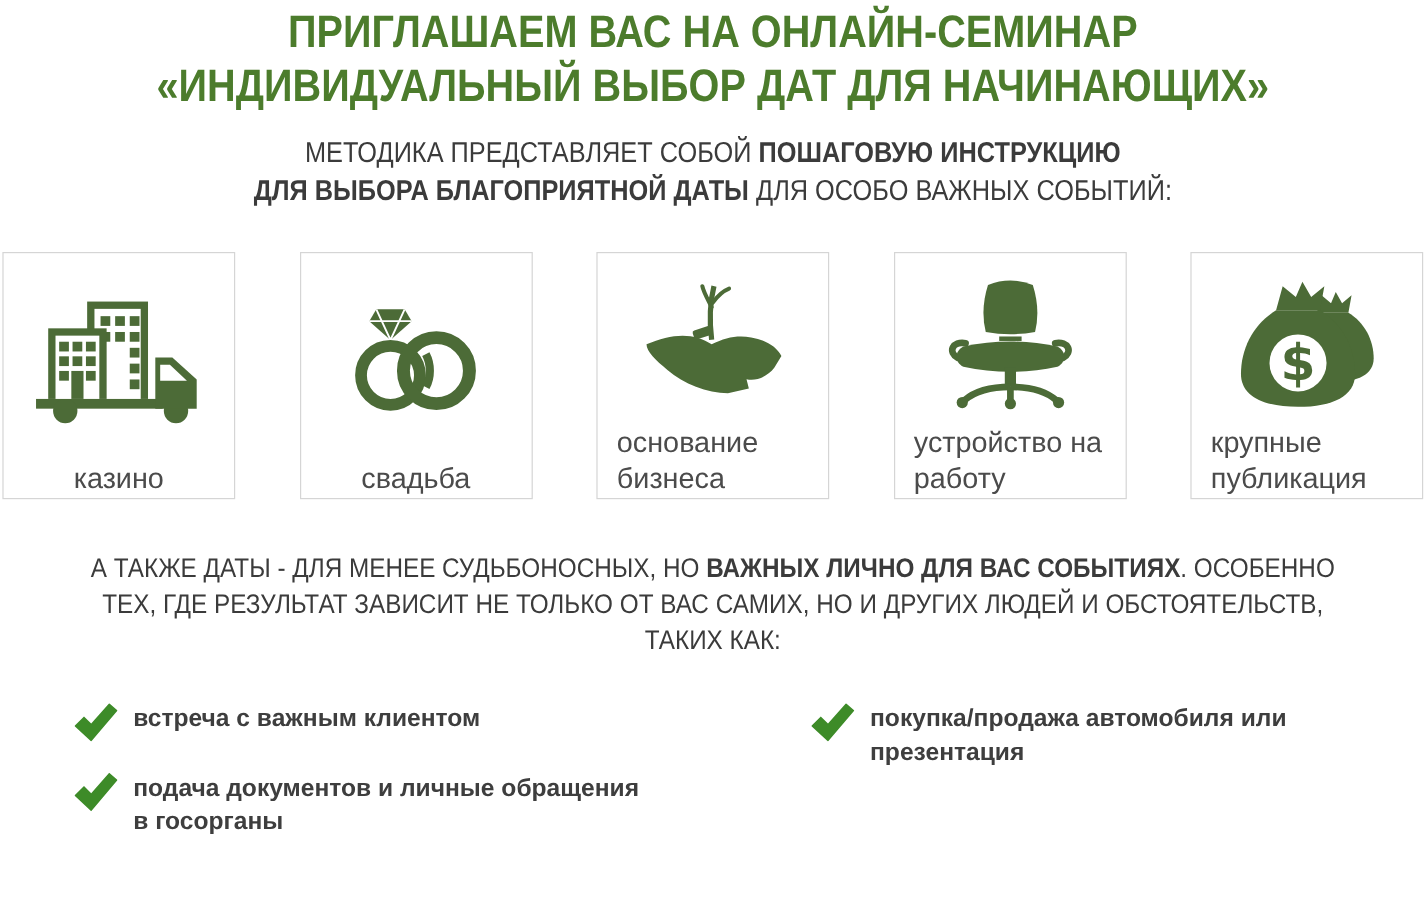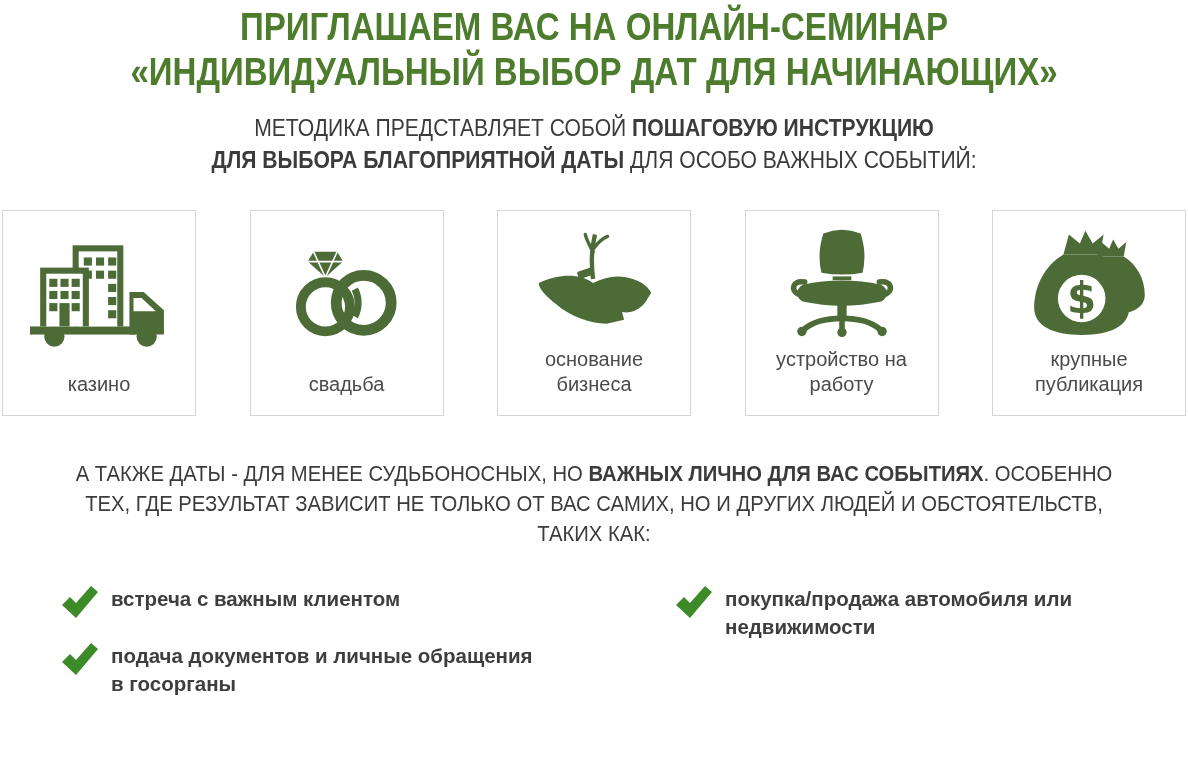--- a/index.html
+++ b/index.html
@@ -44,22 +44,22 @@
     background:#fff;
     display:flex;flex-direction:column;align-items:center;
   }
   .card-icon{
     flex:1;display:flex;align-items:center;justify-content:center;
     padding-top:6px;
   }
   .card-icon svg .ic{fill:var(--icon-green);}
   .card-icon svg .ic-s{stroke:var(--icon-green);fill:none;}
   .card-label{
-    font-size:20px;line-height:1.25;color:var(--card-label);
-    text-align:center;margin-bottom:18px;max-width:160px;
+    font-size:24px;line-height:1.25;color:var(--card-label);
+    text-align:left;max-width:160px;
   }
 
   .intro{
     margin:43px auto 0;
     width:1180px;
     font-size:22.5px;line-height:1.33;
     color:var(--text-dark);
     text-align:center;
     transform:scaleX(0.9);
   }
@@ -219,20 +219,20 @@
         <span class="check-text">подача документов и личные обращения в госорганы</span>
       </div>
 
     </div>
 
     <div class="check-col col-right">
       <div class="check-item">
         <span class="check"><svg width="36" height="32" viewBox="0 0 36 32">
               <polygon points="0,19 8,11 14,17 29,0 36,6 14,32"></polygon>
             </svg></span>
-        <span class="check-text">покупка/продажа автомобиля или недвижимости</span>
+        <span class="check-text">покупка/продажа автомобиля или презентация</span>
       </div>
 
     </div>
 
   </div>
 
 </div>
 
 </body></html>

